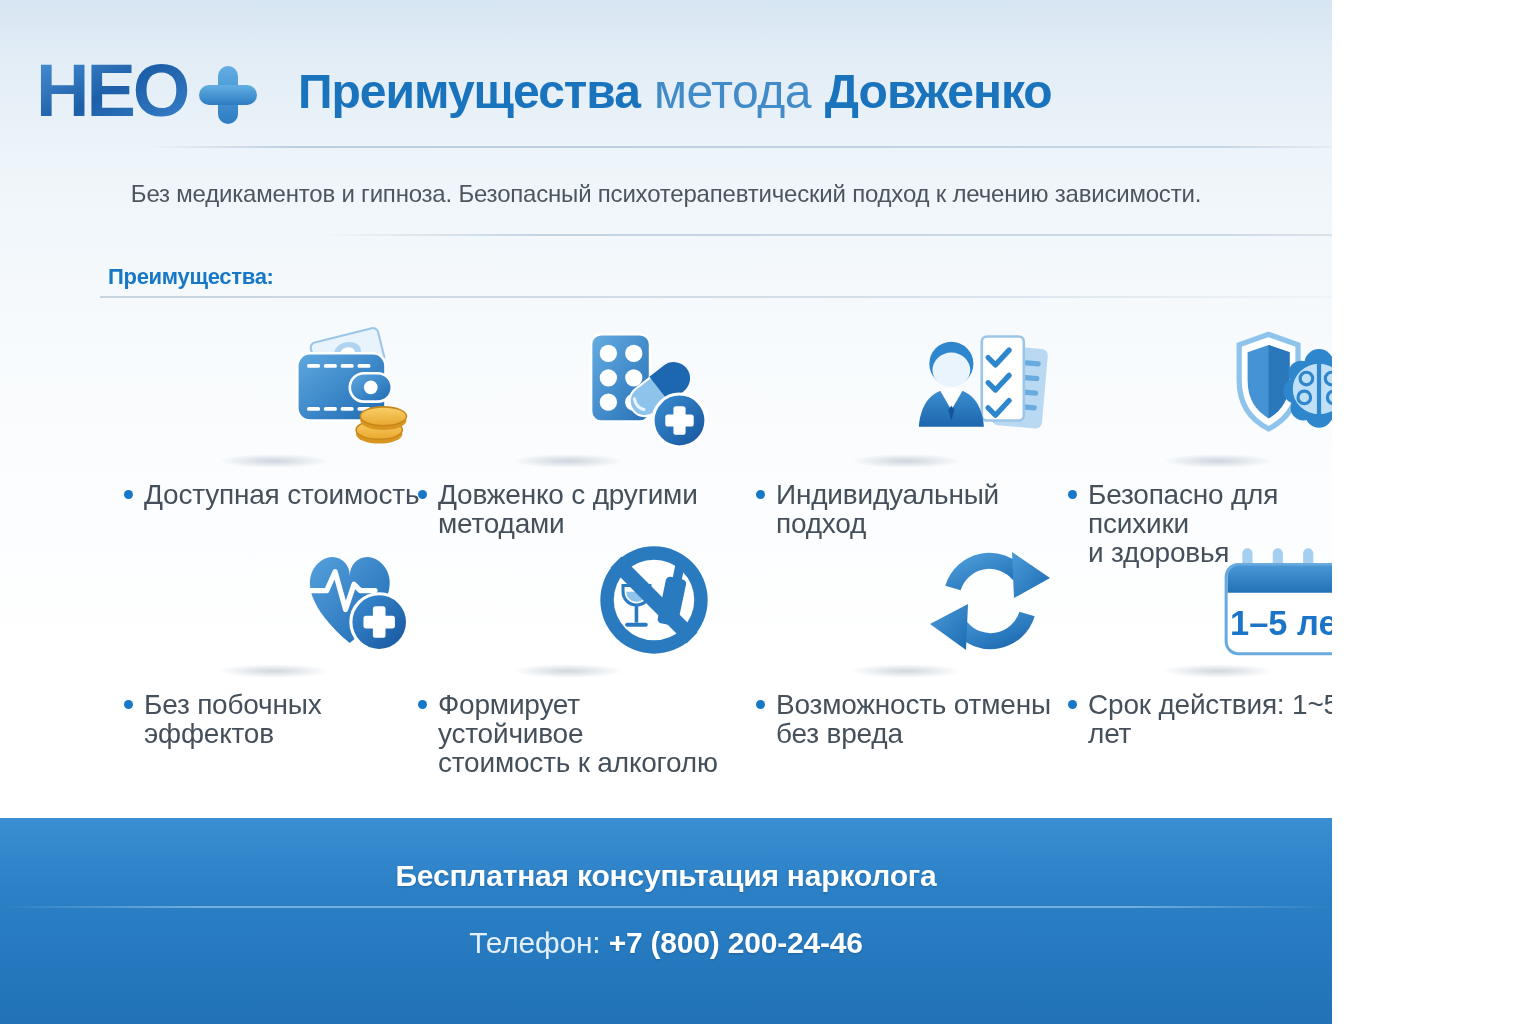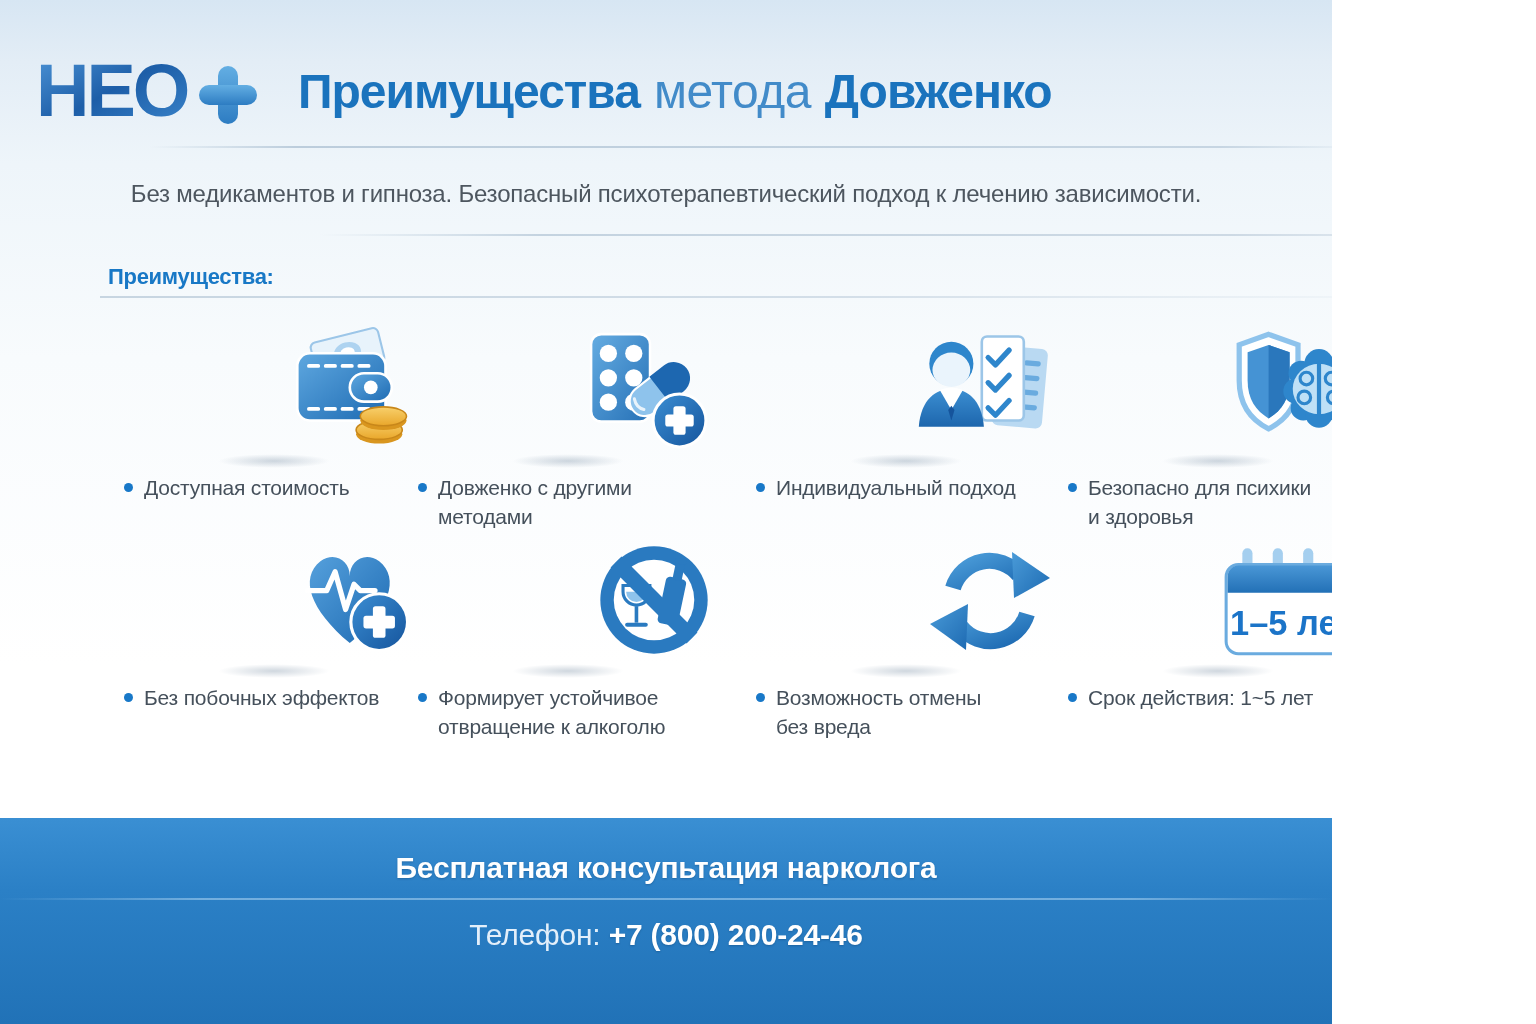--- a/index.html
+++ b/index.html
@@ -15,27 +15,27 @@
   .subtitle{position:absolute;left:0;top:180px;width:100%;text-align:center;font-size:24px;color:#4d565f;letter-spacing:-0.2px}
   .hr2{position:absolute;left:320px;top:234px;width:1216px;height:2px;
     background:linear-gradient(90deg,rgba(196,211,224,0),#c4d3e0 18%,#cdd9e4 75%,rgba(196,211,224,0))}
   .heading{position:absolute;left:108px;top:264px;font-size:22px;font-weight:700;color:#1878c6;letter-spacing:-0.3px}
   .hr3{position:absolute;left:100px;top:296px;width:1345px;height:2px;
     background:linear-gradient(90deg,#c7d5e1,#d3dee8 55%,rgba(211,222,232,0))}
   .cell{position:absolute;width:300px}
   .icon-area{height:134px;display:flex;justify-content:flex-end;align-items:flex-end}
   .icon-shadow{width:112px;height:14px;margin:2px auto 0;border-radius:50%;
     background:radial-gradient(ellipse at center,rgba(66,96,126,.25),rgba(66,96,126,0) 70%)}
-  .label{display:flex;margin-top:5px;font-size:21px;line-height:29px;color:#45505b;letter-spacing:-0.2px}
+  .label{display:flex;margin-top:12px;font-size:28px;line-height:29px;color:#45505b;letter-spacing:-0.2px}
   .bullet{flex:none;width:9px;height:9px;border-radius:50%;background:#1878c8;margin:10px 11px 0 0}
   .lines span{display:block}
   .l2:empty{display:none}
   .footer{position:absolute;left:0;top:818px;width:100%;height:206px;
     background:linear-gradient(180deg,#3a8fd3 0%,#2b80c6 35%,#2172b7 100%)}
-  .f1{margin:0;padding-top:33px;text-align:center;font-size:30px;font-weight:700;color:#fff;
+  .f1{margin:8px;padding-top:33px;text-align:center;font-size:30px;font-weight:700;color:#fff;
     letter-spacing:-0.2px;text-shadow:0 1px 2px rgba(10,50,90,.3)}
   .fdiv{margin-top:13px;height:2px;
     background:linear-gradient(90deg,rgba(255,255,255,0),rgba(175,214,243,.55) 15%,rgba(175,214,243,.55) 85%,rgba(255,255,255,0))}
   .f2{margin-top:18px;text-align:center;font-size:30px;color:#e3effa;letter-spacing:-0.2px}
   .f2 .num{font-weight:700;color:#fff;text-decoration:none;text-shadow:0 1px 2px rgba(10,50,90,.3)}
 </style>
 </head>
 <body>
 
 <div class="page">
@@ -265,21 +265,21 @@
           <line x1="36" y1="82" x2="54" y2="82" stroke="#2a7ac0" stroke-width="4" stroke-linecap="round"></line>
         </g>
         <rect x="10" y="50.5" width="104" height="15" fill="#2a7ac0" transform="rotate(45 62 58)"></rect>
       </svg>
     </div>
     <div class="icon-shadow"></div>
     <div class="label">
       <span class="bullet"></span>
       <span class="lines">
           <span>Формирует устойчивое</span>
-          <span class="l2">отвращение к алкоголю</span>
+          <span class="l2">стоимость к алкоголю</span>
         </span>
     </div>
   </div>
 
   <div class="cell" style="left:756px;top:528px">
     <div class="icon-area">
       <svg width="132" height="122" viewBox="0 0 132 122">
         <defs>
           <linearGradient id="a1" x1="0" y1="0" x2="1" y2="1">
               <stop offset="0" stop-color="#4a9bd8"></stop>

